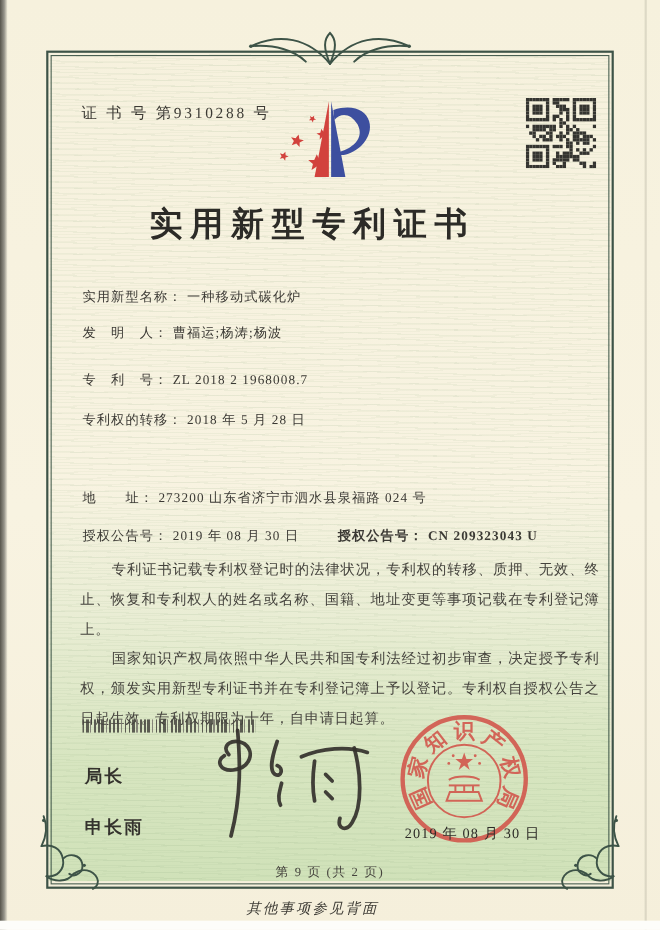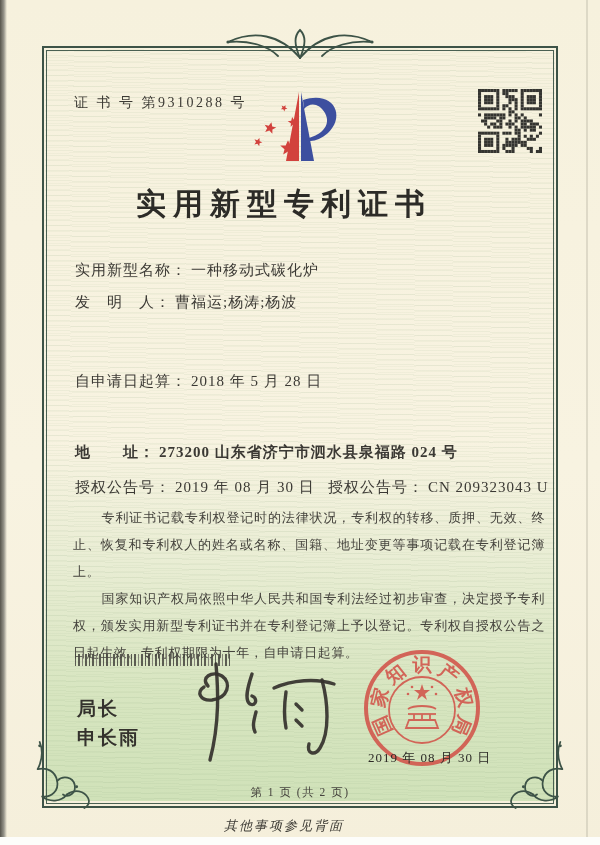--- a/index.html
+++ b/index.html
@@ -19,34 +19,34 @@
     background:linear-gradient(180deg,rgba(234,240,222,0) 0%,rgba(234,240,222,0) 52%,
       rgba(216,231,198,.45) 68%,rgba(207,226,184,.8) 86%,rgba(204,224,181,.9) 100%);}
   .waves{left:45px;top:49px;width:510px;height:752px;opacity:.45;
     background:
       repeating-linear-gradient(1.5deg,rgba(140,170,128,.22) 0 1px,transparent 1px 5px),
       repeating-linear-gradient(-1.5deg,rgba(140,170,128,.15) 0 1px,transparent 1px 6px);}
   
   .cert-no{left:74px;top:94px;font-size:14px;letter-spacing:2.5px;color:#3c3a34;}
   .title{left:42px;top:184px;width:484px;text-align:center;font-size:30px;font-weight:700;
          letter-spacing:7px;color:#2c2b27;}
-  .field{left:75px;width:475px;font-size:15px;color:#3b3934;letter-spacing:1px;line-height:20px;white-space:nowrap;}
+  .field{left:75px;width:475px;font-size:12px;color:#3b3934;letter-spacing:1px;line-height:20px;white-space:nowrap;}
   .field .lbl{margin-right:4px;}
-  .grant2{position:absolute;left:253px;top:0;}
+  .grant2{position:absolute;left:232px;top:0;font-weight:bold;}
   .paras{left:73px;top:504px;width:472px;font-size:13px;line-height:27px;color:#45433d;
          text-align:justify;letter-spacing:.6px;}
   .paras p{margin:0;text-indent:2.2em;}
   .barcode{left:75px;top:654px;width:157px;height:12px;opacity:.85;
     background:repeating-linear-gradient(90deg,
       #45443e 0 1.5px,transparent 1.5px 3px,
       #45443e 3px 5.5px,transparent 5.5px 7px,
       #77756c 7px 8px,transparent 8px 10.5px,
       #45443e 10.5px 12px,transparent 12px 14px);}
   .officer{left:77px;font-family:"Liberation Sans","DejaVu Sans",sans-serif;
-           font-size:19px;font-weight:600;color:#34322d;letter-spacing:2px;}
+           font-size:16px;font-weight:600;color:#34322d;letter-spacing:2px;}
   .sig{left:178px;top:660px;}
   .sig path{stroke:#34312d;stroke-width:3.4;fill:none;stroke-linecap:round;opacity:.92;}
   .seal-wrap{left:362px;top:648px;width:120px;height:120px;}
   .seal-ch{font-size:19px;font-weight:700;fill:#d2544a;font-family:"Liberation Serif","DejaVu Serif",serif;}
   .seal-date{left:368px;top:749px;font-size:13px;letter-spacing:1px;color:#2d2b27;z-index:5;}
   .page-info{left:42px;top:785px;width:516px;text-align:center;font-size:11.5px;
              letter-spacing:1.5px;color:#45433d;}
   .back-note{left:0;top:817px;width:568px;text-align:center;font-size:13px;font-style:italic;
              letter-spacing:2px;color:#3e3c36;}
   .green-stroke{stroke:#3d5347;fill:none;stroke-linecap:round;}
@@ -314,42 +314,45 @@
     </svg>
 
   <div class="abs title z3">实用新型专利证书</div>
 
   <div class="abs field z3" style="top:260px;">
     <span class="lbl">实用新型名称：</span><span>一种移动式碳化炉</span>
   </div>
   <div class="abs field z3" style="top:292px;">
     <span class="lbl">发　明　人：</span><span>曹福运;杨涛;杨波</span>
   </div>
+  <div class="abs field z3" style="top:335px;">
+    <span class="lbl">专　利　号：</span><span>ZL 2018 2 1968008.7</span>
+  </div>
   <div class="abs field z3" style="top:371px;">
-    <span class="lbl">自申请日起算：</span><span>2018 年 5 月 28 日</span>
-  </div>
-  <div class="abs field z3" style="top:442px;font-weight:bold;">
+    <span class="lbl">专利权的转移：</span><span>2018 年 5 月 28 日</span>
+  </div>
+  <div class="abs field z3" style="top:442px;">
     <span class="lbl">地　　址：</span><span>273200 山东省济宁市泗水县泉福路 024 号</span>
   </div>
   <div class="abs field z3" style="top:477px;">
     <span class="lbl">授权公告号：</span><span>2019 年 08 月 30 日</span>
     <span class="grant2">
       <span class="lbl">授权公告号：</span><span>CN 209323043 U</span>
     </span>
   </div>
 
   <div class="abs paras z3">
     <p>专利证书记载专利权登记时的法律状况，专利权的转移、质押、无效、终止、恢复和专利权人的姓名或名称、国籍、地址变更等事项记载在专利登记簿上。</p>
     <p>国家知识产权局依照中华人民共和国专利法经过初步审查，决定授予专利权，颁发实用新型专利证书并在专利登记簿上予以登记。专利权自授权公告之日起生效。专利权期限为十年，自申请日起算。</p>
   </div>
 
   <div class="abs barcode z3"></div>
 
   <div class="abs officer z3" style="top:696px;">局长</div>
-  <div class="abs officer z3" style="top:725px;">申长雨</div>
+  <div class="abs officer z3" style="top:742px;">申长雨</div>
 
   <svg class="abs sig z3" width="160" height="105" viewBox="0 0 160 105">
     <path d="M30,26 C22,18 34,10 44,16 C54,23 50,38 34,40 C22,41 18,32 26,27"></path>
     <path d="M38,4 C40,28 42,62 32,100"></path>
     <path d="M74,14 C70,26 66,40 72,44 C78,47 80,38 74,36"></path>
     <path d="M78,52 C76,60 74,66 77,72"></path>
     <path d="M96,28 C114,20 138,18 156,24"></path>
     <path d="M144,20 C150,42 152,72 142,88 C137,96 128,94 131,84"></path>
     <path d="M108,32 C106,46 106,58 108,68"></path>
     <path d="M118,44 L124,50"></path>
@@ -392,19 +395,19 @@
   </svg>
   <svg class="abs z3" style="left:507px;top:740px;transform:scaleX(-1);" width="60" height="70" viewBox="0 0 60 72">
     <path class="green-stroke" stroke-width="1.8" d="M6,2 C10,12 8,22 4,30"></path>
     <path class="green-stroke" stroke-width="1.8" d="M4,30 C14,28 22,32 24,42 C26,52 18,60 8,58 C16,64 28,64 34,56"></path>
     <path class="green-stroke" stroke-width="1.8" d="M24,42 C30,36 40,38 42,46 C44,54 36,60 30,56"></path>
     <path class="green-stroke" stroke-width="1.8" d="M34,56 C42,50 52,52 56,60 C58,64 56,68 52,70"></path>
     <circle cx="6" cy="6" r="1.5" fill="#3d5347"></circle>
       <circle cx="44" cy="48" r="1.5" fill="#3d5347"></circle>
   </svg>
 
-  <div class="abs page-info z3">第 1 页 (共 2 页)</div>
+  <div class="abs page-info z3">第 9 页 (共 2 页)</div>
   <div class="abs back-note z3">其他事项参见背面</div>
 
   <div class="abs edge-left z3"></div>
   <div class="abs edge-right z3"></div>
   <div class="abs edge-bottom z3"></div>
 </div>
 
 </body></html>

